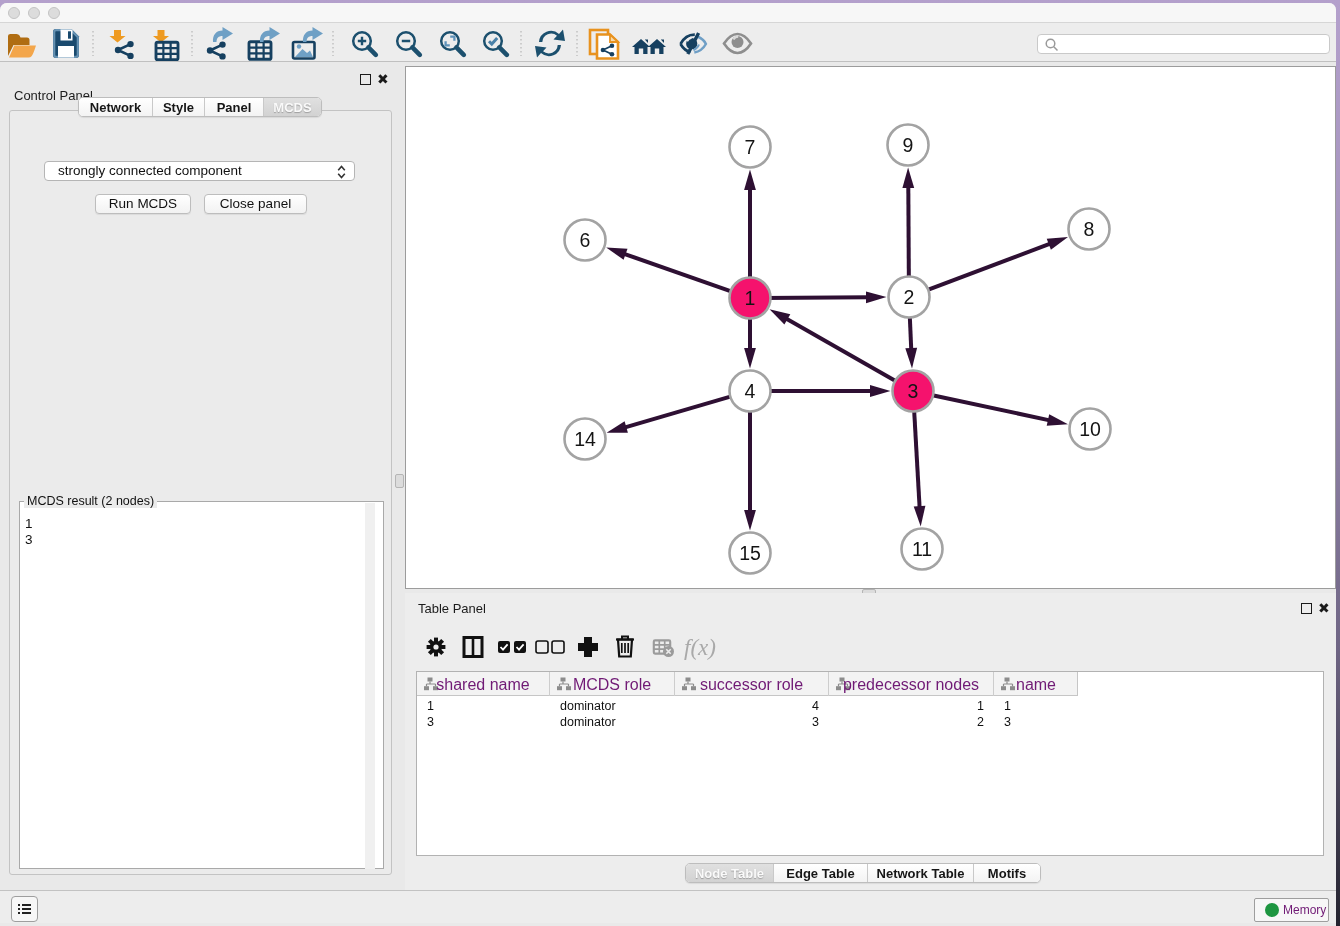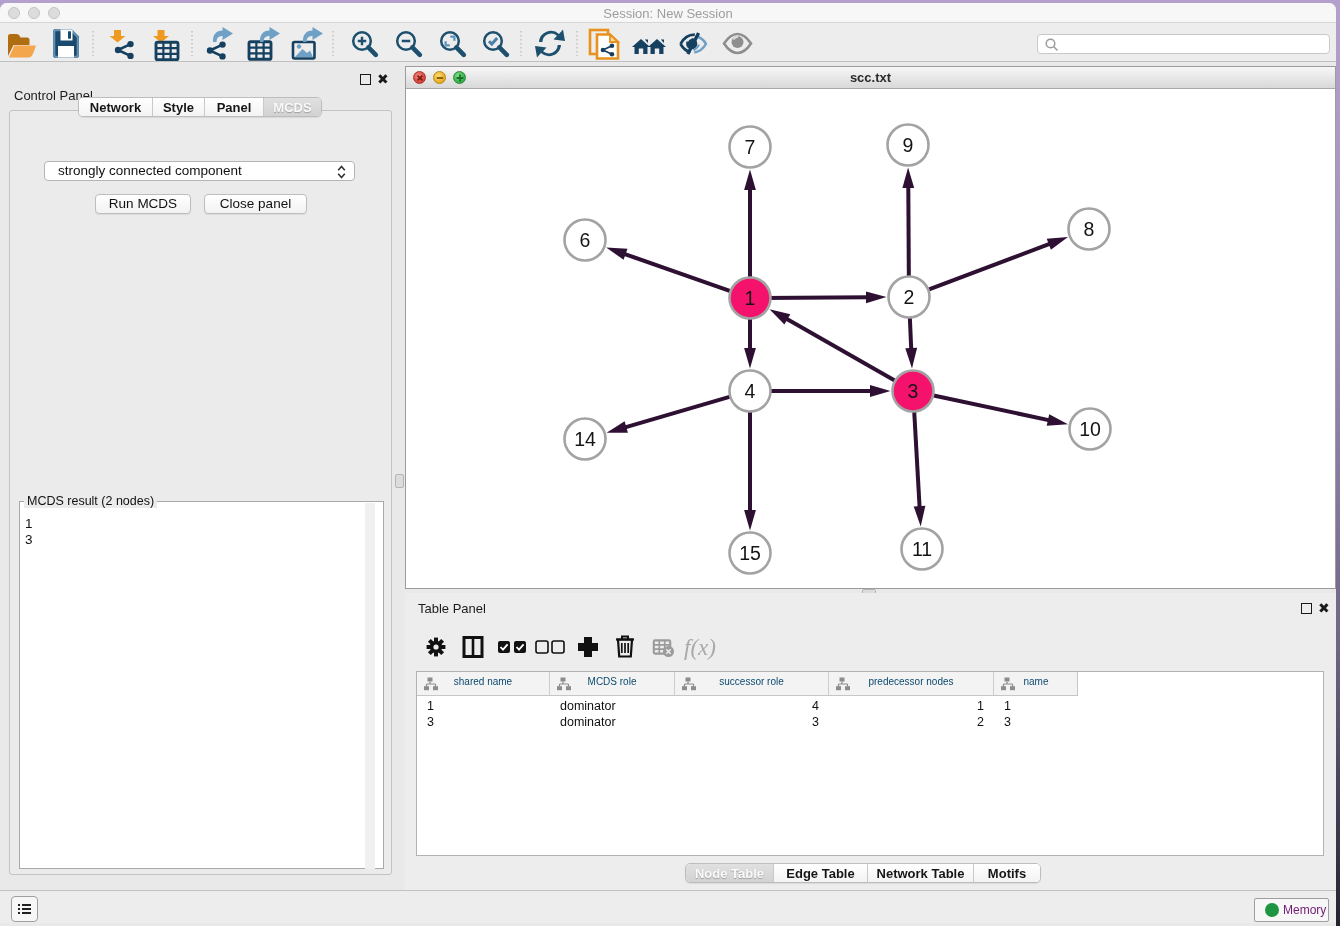--- a/index.html
+++ b/index.html
@@ -62,40 +62,39 @@
                  font-size:13px; font-weight:bold; color:#2a2a2a; }
   .mbtn { position:absolute; top:3.5px; width:13px; height:13px; border-radius:50%; }
   
   #tpanel { position:absolute; left:405px; top:590px; width:931px; height:297px; background:#ededed; }
   #tpanel .hdr { position:absolute; left:13px; top:8px; font-size:13px; color:#1c1c1c; }
   #ttable { position:absolute; left:11px; top:78px; width:908px; height:185px;
             background:#fff; border:1px solid #b2b2b2; }
   .thead { position:absolute; left:0; top:0; height:24px; background:#f3f3f3;
            border-bottom:1px solid #c6c6c6; border-right:1px solid #c6c6c6; }
   .thcell { position:absolute; top:0; height:24px; border-right:1px solid #cdcdcd;
-            font-size:10px; color:#0c4a6e; }
+            font-size:16px; color:#701a75; }
   .thcell span { position:absolute; top:4px; left:0; width:100%; text-align:center; }
   .trow { position:absolute; font-size:12.5px; color:#111; height:16px; line-height:16px; }
   
   #statusbar { position:absolute; left:0; top:887px; width:1336px; height:33px;
                background:#ededed; border-top:1px solid #c2c2c2; }
   #membtn { position:absolute; left:1254px; top:7px; width:75px; height:24px;
             background:#f7f7f7; border:1px solid #9e9e9e; border-radius:2px;
             font-size:12px; color:#701a75; }
   #listbtn { position:absolute; left:11px; top:5px; width:27px; height:26px;
              background:#f7f7f7; border:1px solid #9e9e9e; border-radius:4px; }
 </style>
 </head>
 <body>
 <div id="appwin">
   <div id="titlebar">
     <div class="tl" style="left:8px;"></div>
     <div class="tl" style="left:28px;"></div>
     <div class="tl" style="left:48px;"></div>
-    <div id="wtitle">Session: New Session</div>
   </div>
   <div id="toolbar">
   <svg width="1336" height="36" viewBox="0 0 1336 36" style="position:absolute;left:0;top:2px;">
     <defs>
       <g id="shareic">
         <circle cx="-7" cy="0" r="3.2"></circle>
             <circle cx="5.5" cy="-5.9" r="3.2"></circle>
             <circle cx="5.5" cy="5.9" r="3.2"></circle>
         <path d="M-7,0 L5.5,-5.9 M-7,0 L5.5,5.9" stroke-width="2.5" stroke="currentColor"></path>
       </g>
@@ -263,38 +262,20 @@
       <div style="width:59px;">Panel</div>
       <div style="width:58px;" class="sel">MCDS</div>
     </div>
   </div>
 
   <div id="vsplit"></div>
   <div class="abs" style="left:395px; top:471px; width:9px; height:14px; background:#dcdcdc; border:1px solid #b5b5b5; border-radius:2px;"></div>
   <div class="abs" style="left:862px; top:586px; width:14px; height:8px; background:#dcdcdc; border:1px solid #b5b5b5; border-radius:2px;"></div>
 
   <div id="netwin">
-    <div id="nettitle">
-      <div class="mbtn" style="left:7px; background:radial-gradient(circle at 40% 35%, #f08d86, #dd4c43 55%, #c33a32); border:0.5px solid #a8332c;">
-        <svg width="12" height="12" viewBox="0 0 12 12" style="position:absolute;left:0;top:0;">
-            <path d="M3.6 3.6 L8.4 8.4 M8.4 3.6 L3.6 8.4" stroke="#7c1a14" stroke-width="1.7"></path>
-          </svg>
-      </div>
-      <div class="mbtn" style="left:27px; background:radial-gradient(circle at 40% 35%, #fcd977, #f0b42e 55%, #d99b1e); border:0.5px solid #b8860b;">
-        <svg width="12" height="12" viewBox="0 0 12 12" style="position:absolute;left:0;top:0;">
-            <path d="M2.8 6 L9.2 6" stroke="#8a6508" stroke-width="1.8"></path>
-          </svg>
-      </div>
-      <div class="mbtn" style="left:47px; background:radial-gradient(circle at 40% 35%, #8ade8f, #3cb64e 55%, #2b9c3e); border:0.5px solid #2a8a38;">
-        <svg width="12" height="12" viewBox="0 0 12 12" style="position:absolute;left:0;top:0;">
-            <path d="M6 2.6 L6 9.4 M2.6 6 L9.4 6" stroke="#1c6e28" stroke-width="1.8"></path>
-          </svg>
-      </div>
-      <div class="t">scc.txt</div>
-    </div>
     <svg id="graph" style="position:absolute;left:0;top:23px;" width="929" height="501" viewBox="0 0 929 501">
       <defs>
       </defs>
       <g stroke="#2e1033" stroke-width="4">
         <line x1="344.0" y1="200.0" x2="344.0" y2="97.0"></line>
         <line x1="336.5" y1="205.3" x2="216.7" y2="163.3"></line>
         <line x1="352.0" y1="207.9" x2="463.0" y2="207.3"></line>
         <line x1="344.0" y1="216.0" x2="344.0" y2="261.0"></line>
         <line x1="502.9" y1="199.0" x2="502.3" y2="95.0"></line>
         <line x1="510.5" y1="204.2" x2="645.6" y2="153.1"></line>

